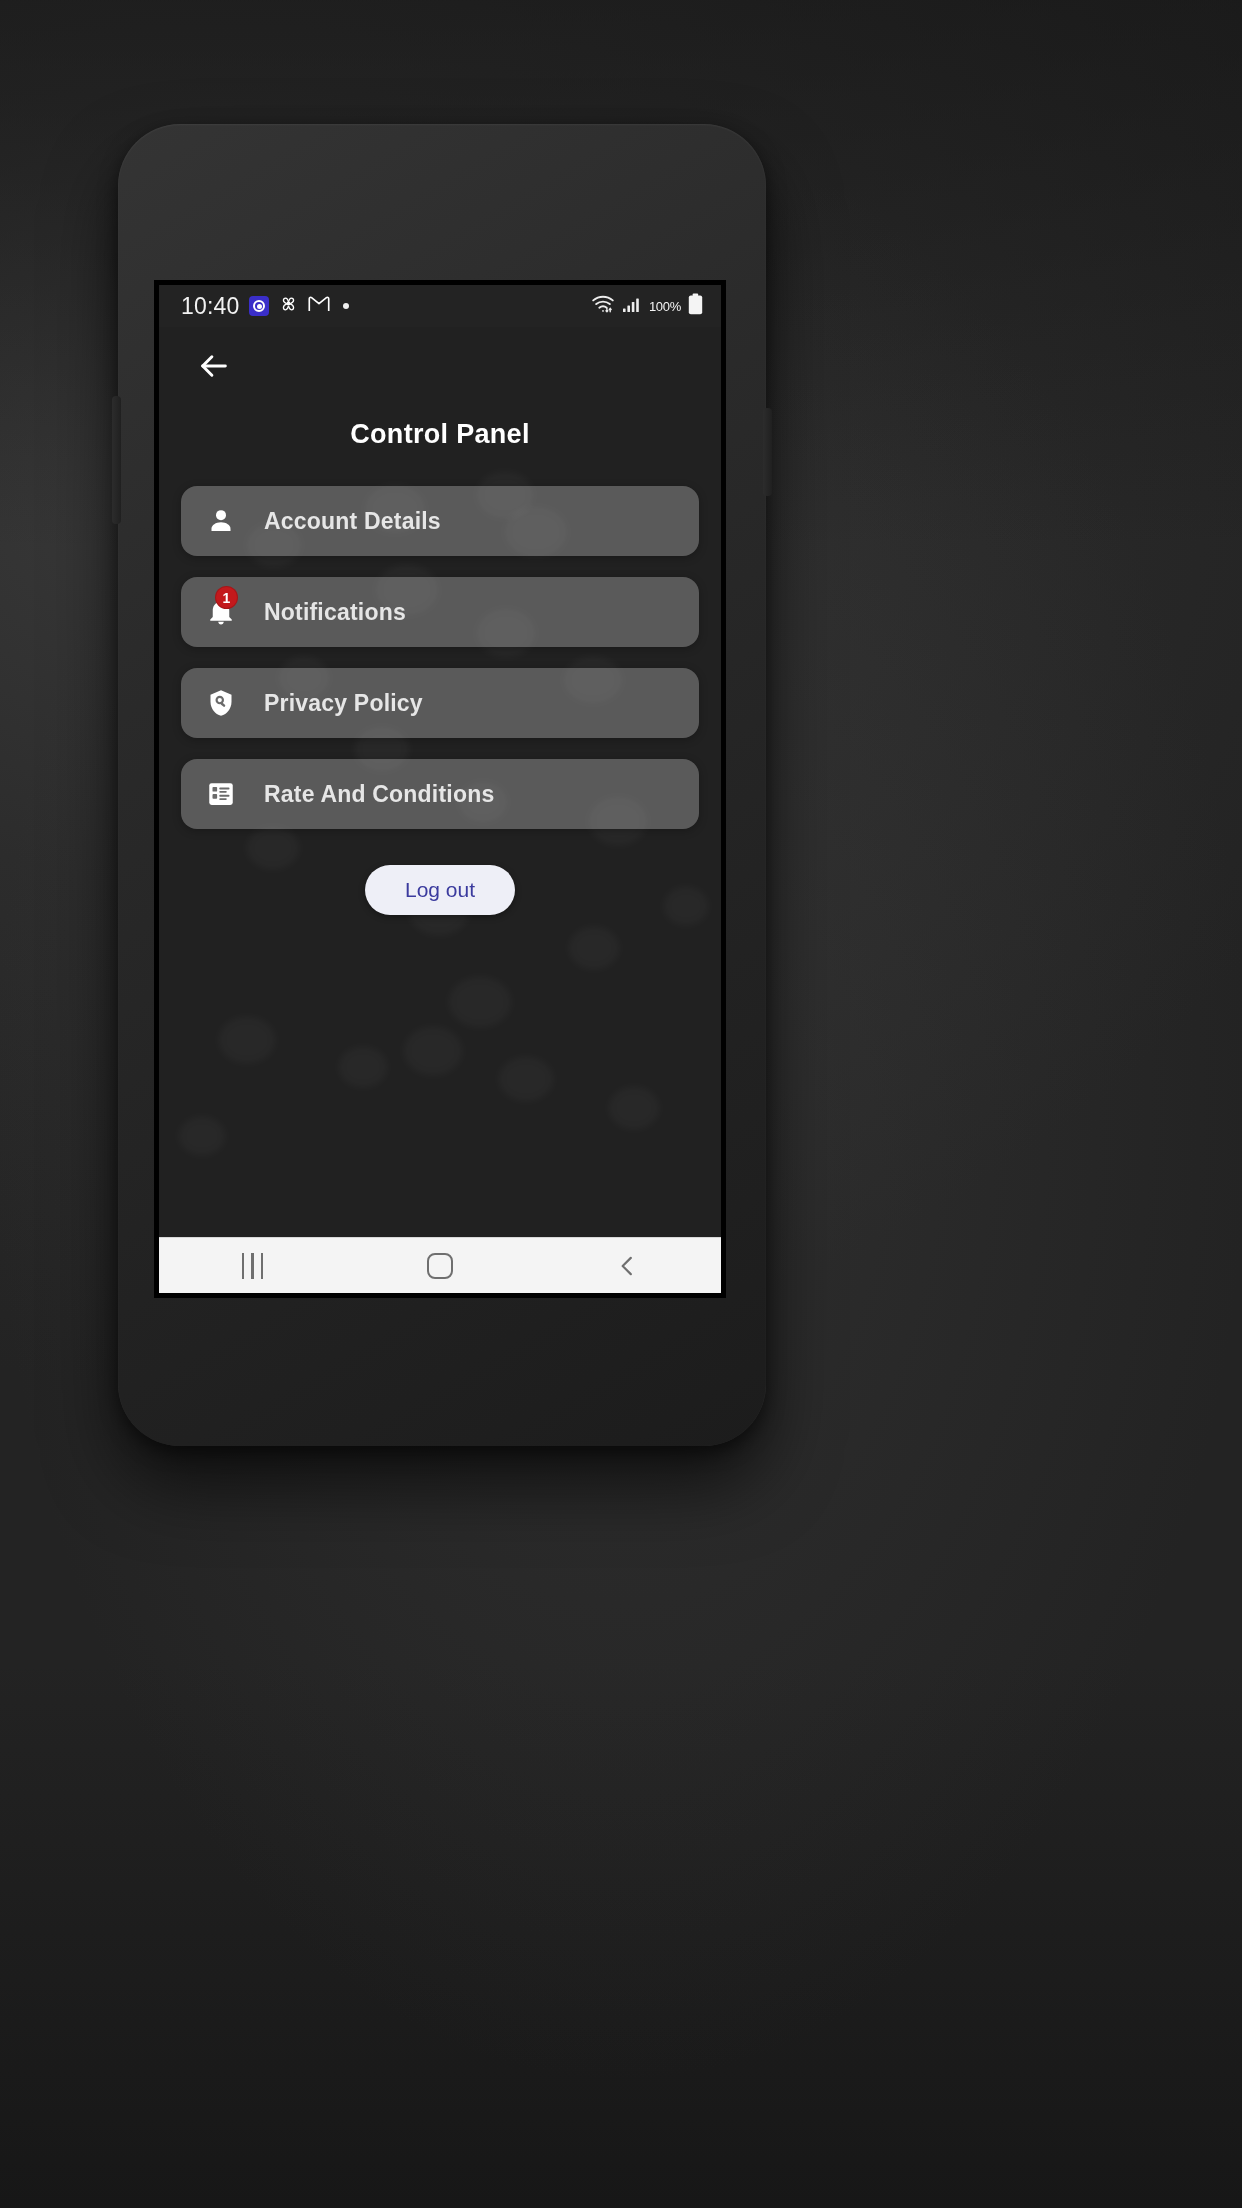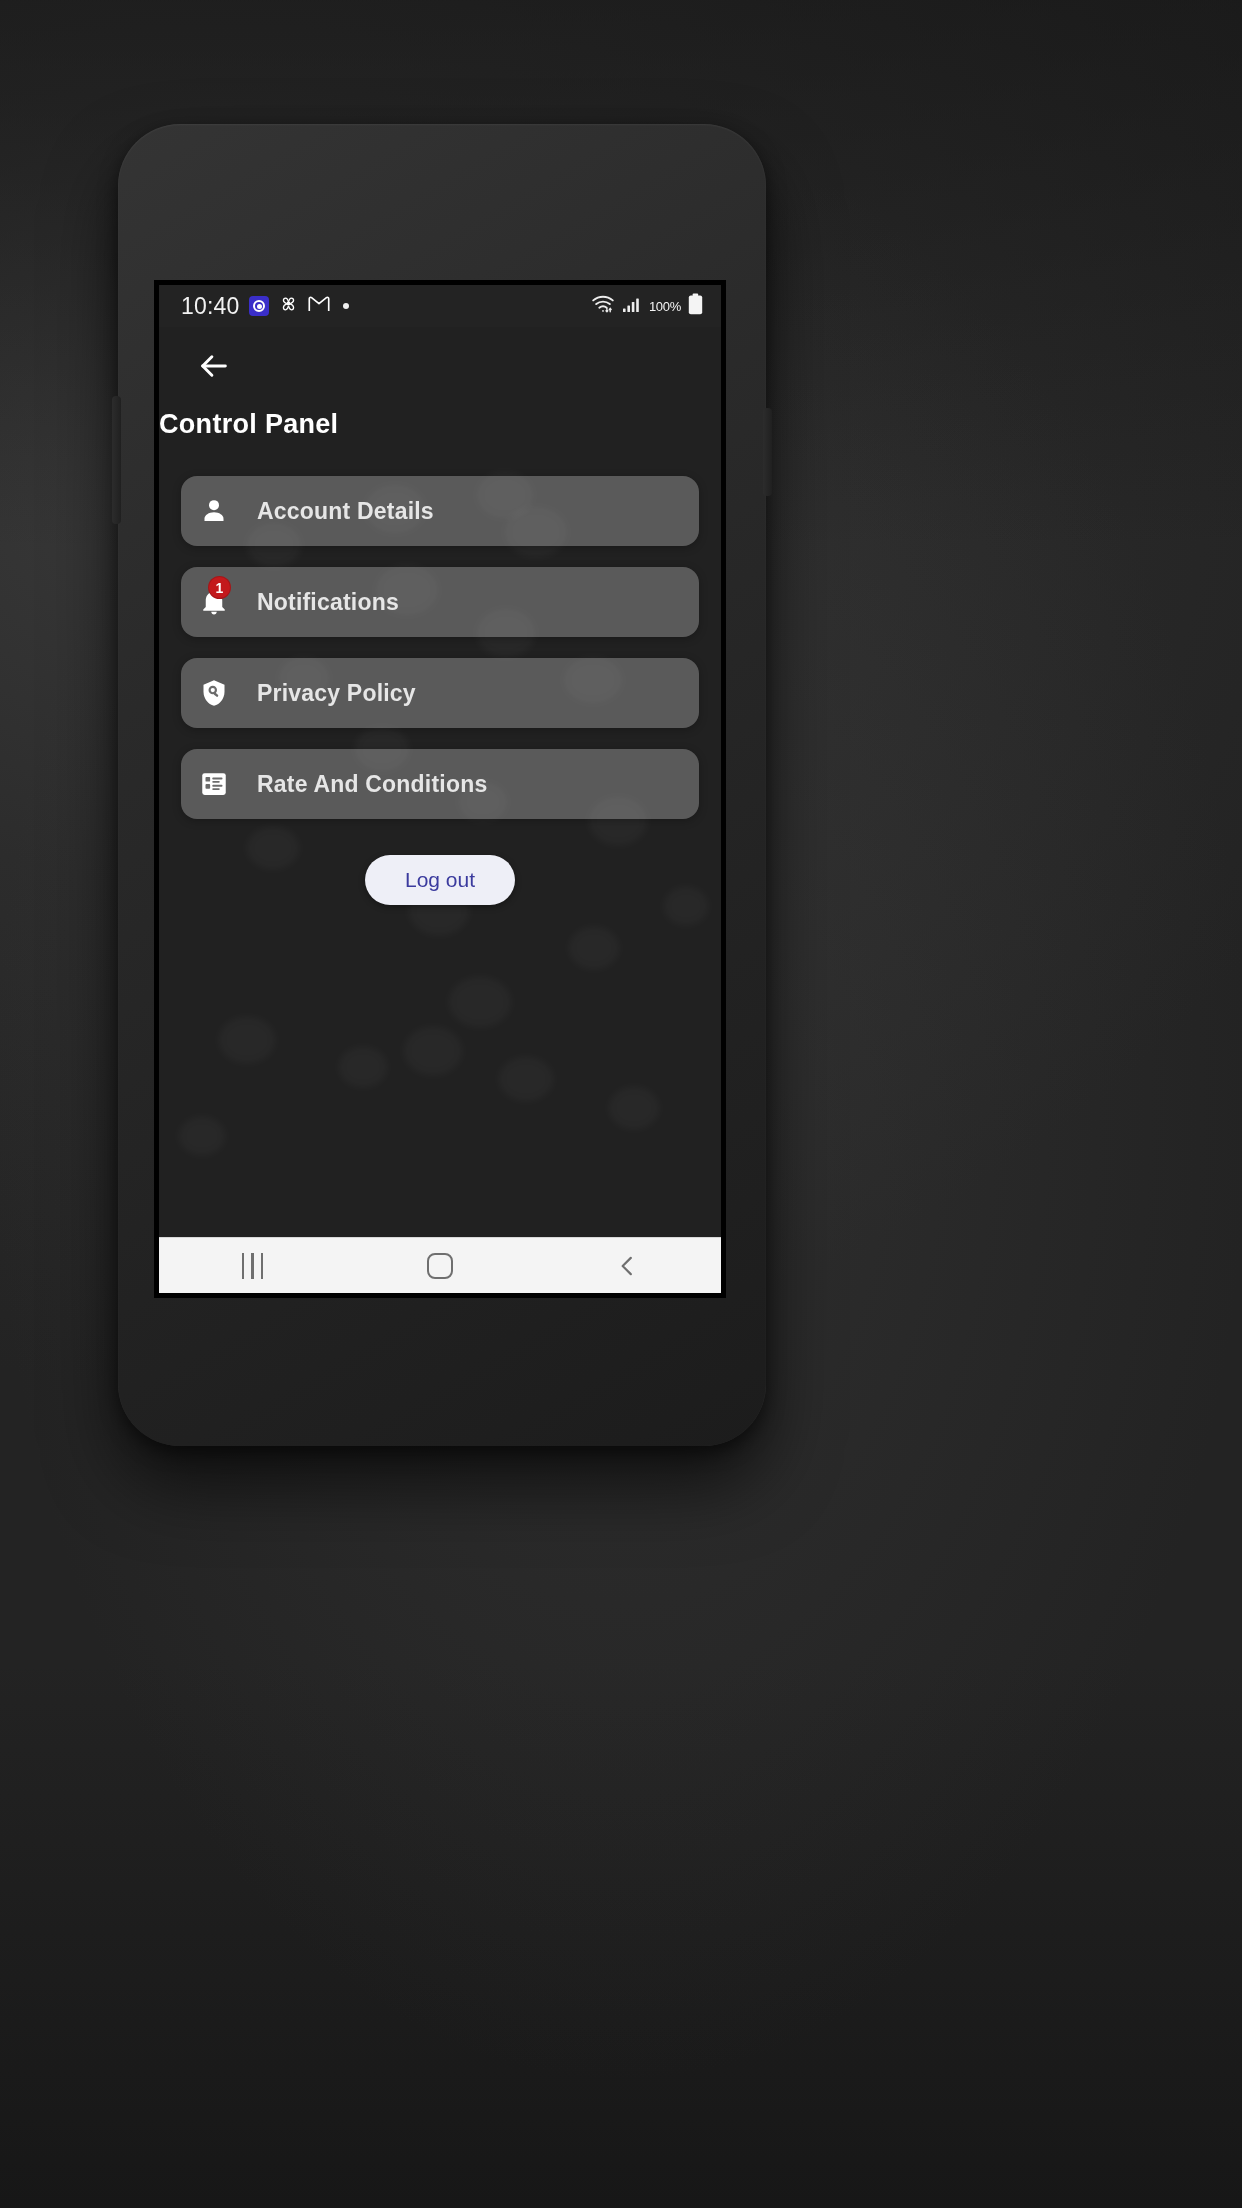--- a/index.html
+++ b/index.html
@@ -127,38 +127,38 @@
 
   .appcontent { position: relative; z-index: 2; }
 
   .backrow { padding: 22px 0 0 38px; }
   .backarrow {
     width: 34px; height: 34px;
     display: block;
   }
 
   .title {
-    text-align: left;
+    text-align: center;
     color: #ffffff;
     font-size: 27px;
     font-weight: bold;
     letter-spacing: 0.3px;
-    margin-top: 26px;
+    margin-top: 36px;
   }
 
   .menu { margin-top: 36px; padding: 0 22px; }
 
   .menu-item {
     position: relative;
     height: 70px;
     background: rgba(255,255,255,0.26);
     border-radius: 16px;
     display: flex;
     align-items: center;
-    padding-left: 16px;
+    padding-left: 23px;
     margin-bottom: 21px;
     box-shadow: 0 2px 8px rgba(0,0,0,0.25);
   }
   .menu-item .ico {
     width: 34px; height: 34px;
     display: flex; align-items: center; justify-content: center;
     position: relative;
     flex: 0 0 34px;
   }
   .menu-item .lbl {

